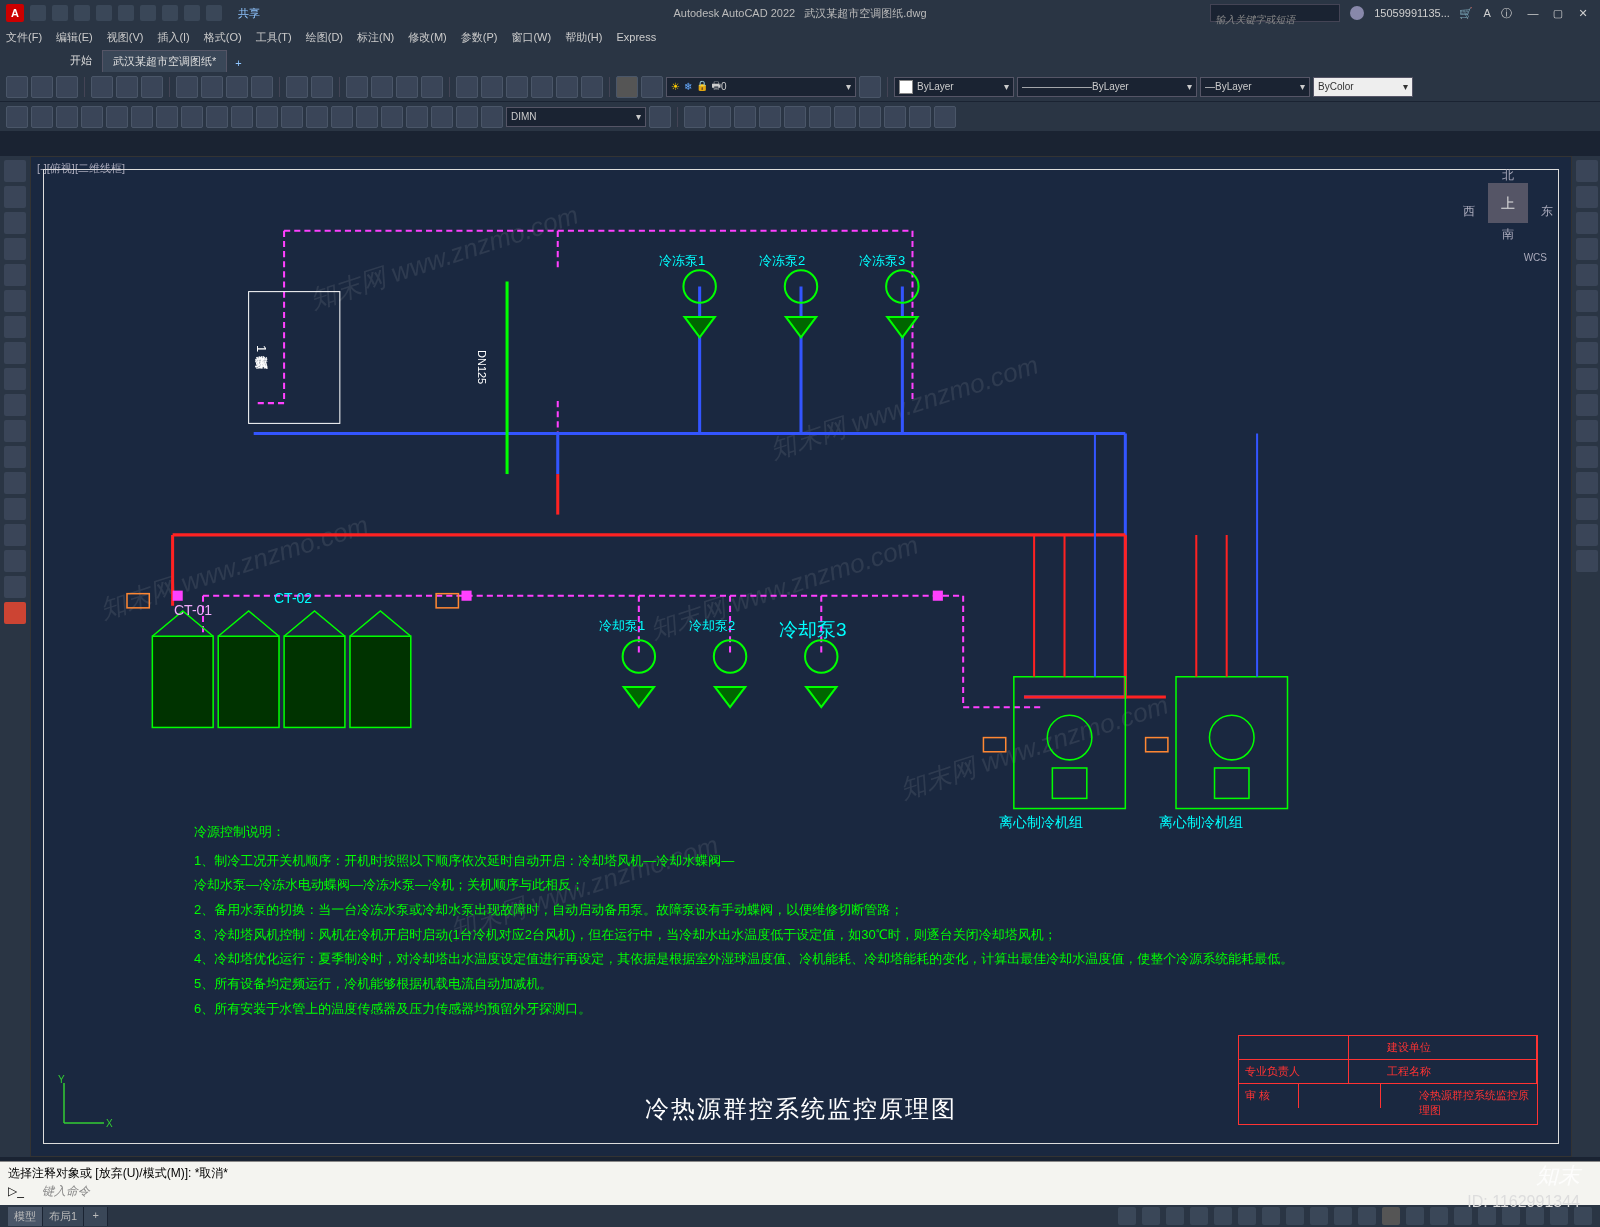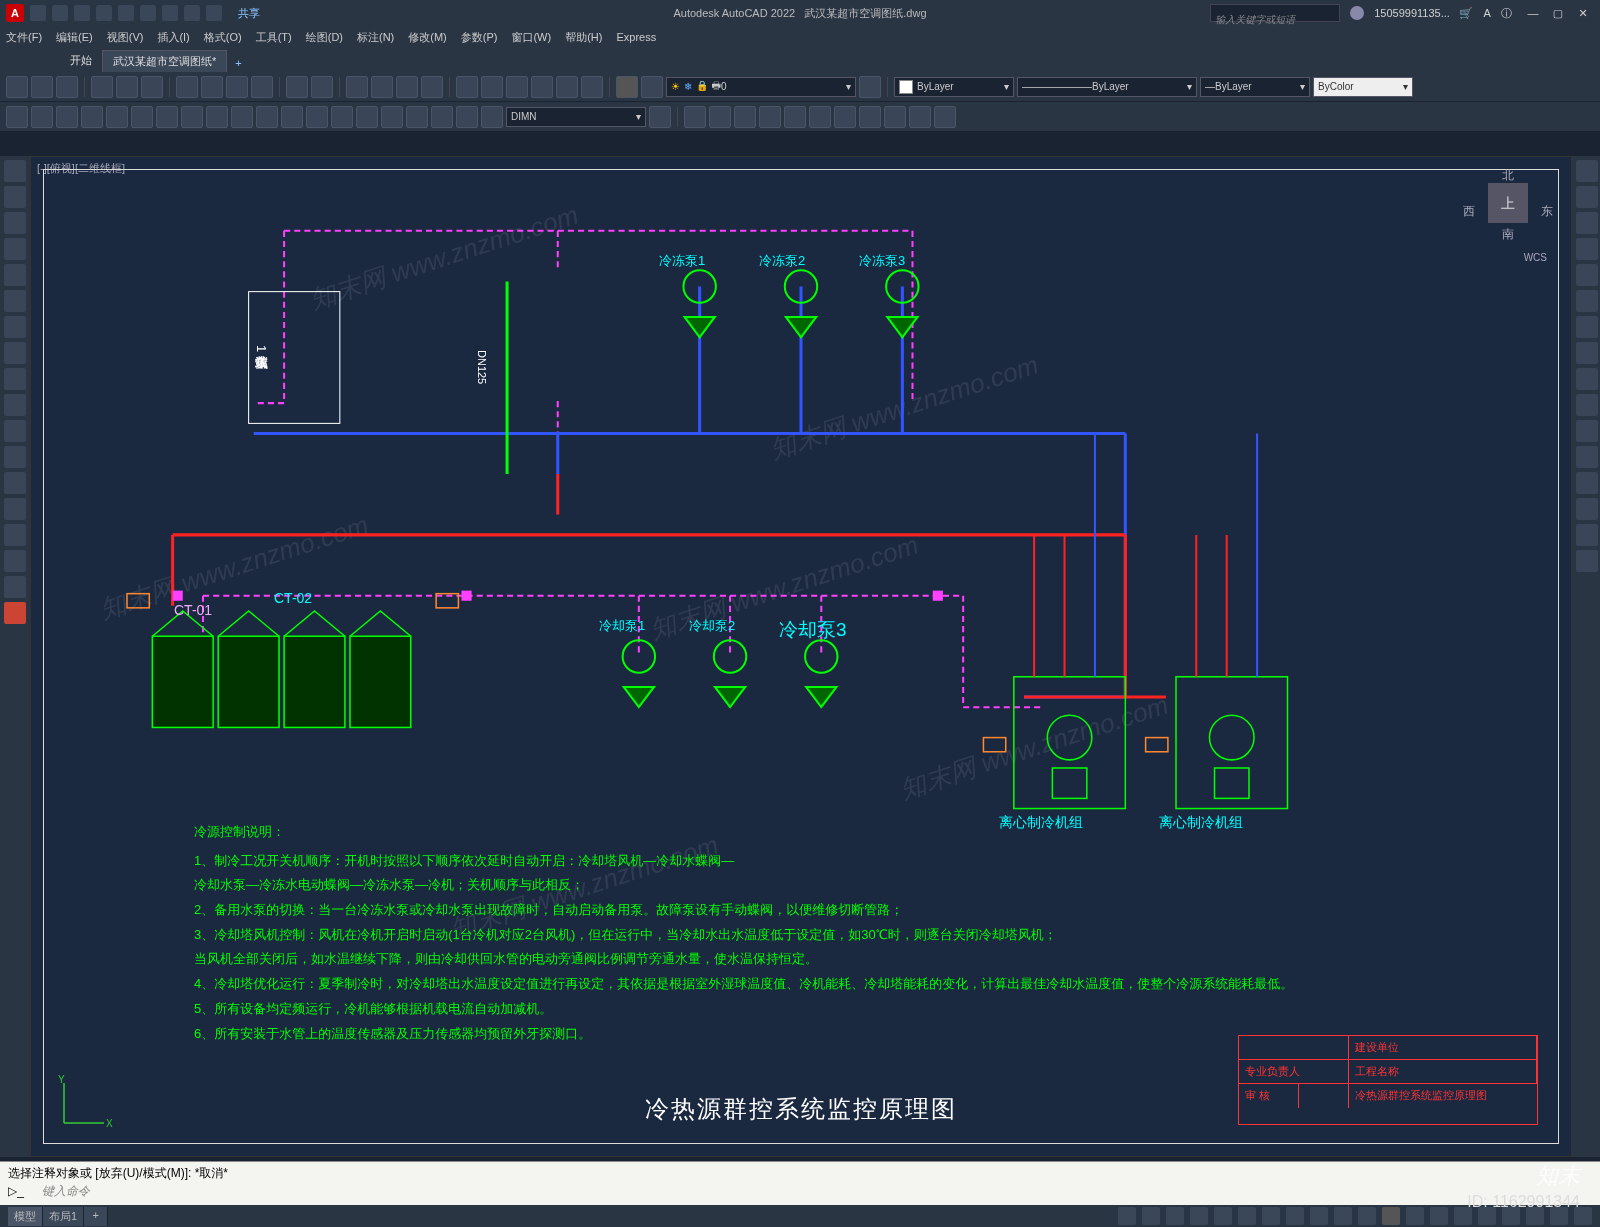--- a/index.html
+++ b/index.html
@@ -50,21 +50,21 @@
   
   .drawing { position: absolute; top: 0; left: 0; width: 100%; height: 100%; }
 
   
   .notes { position: absolute; left: 150px; top: 650px; right: 80px; font-size: 13px; line-height: 1.9; color: #00ff00; }
   .notes .note-title { margin-bottom: 4px; }
 
   .diagram-title { position: absolute; bottom: 18px; left: 50%; transform: translateX(-50%); color: #fff; font-size: 24px; font-weight: 400; letter-spacing: 2px; }
 
   .title-block { position: absolute; right: 20px; bottom: 18px; width: 300px; height: 90px; border: 1px solid #ff3333; font-size: 11px; color: #ff3333; }
-  .title-block .tr { height: 24px; border-bottom: 1px solid #ff3333; display: flex; }
+  .title-block .tr { height: 24px; border-bottom: 1px solid #ff3333; display: flex; gap: 32px; }
   .title-block .tc { border-right: 1px solid #ff3333; padding: 4px 6px; }
 
   
   .cmd-area { position: absolute; bottom: 22px; left: 0; right: 0; height: 44px; background: #f4f4f0; color: #000; font-size: 12px; padding: 2px 8px; line-height: 1.5; border-top: 1px solid #888;}
   .cmd-area .cmd-line { display: flex; align-items: center; }
   .cmd-area .prompt { font-family: monospace; padding-left: 18px; }
 
   
   .status-bar { position: absolute; bottom: 0; left: 0; right: 0; height: 22px; background: #2a3544; display: flex; align-items: center; font-size: 11px; padding: 0 8px; color: #bbb; }
   .status-tabs { display: flex; gap: 0; }
@@ -338,21 +338,20 @@
       <div style="position:absolute;color:#fff;font-size:11px;left:432px;top:180px;writing-mode:vertical-rl;">DN125</div>
       <div style="position:absolute;color:#00ffff;font-size:14px;left:955px;top:644px;">离心制冷机组</div>
       <div style="position:absolute;color:#00ffff;font-size:14px;left:1115px;top:644px;">离心制冷机组</div>
 
       <div class="notes">
         <div class="note-title">冷源控制说明：</div>
         <div>1、制冷工况开关机顺序：开机时按照以下顺序依次延时自动开启：冷却塔风机—冷却水蝶阀—</div>
         <div>   冷却水泵—冷冻水电动蝶阀—冷冻水泵—冷机；关机顺序与此相反；</div>
         <div>2、备用水泵的切换：当一台冷冻水泵或冷却水泵出现故障时，自动启动备用泵。故障泵设有手动蝶阀，以便维修切断管路；</div>
         <div>3、冷却塔风机控制：风机在冷机开启时启动(1台冷机对应2台风机)，但在运行中，当冷却水出水温度低于设定值，如30℃时，则逐台关闭冷却塔风机；</div>
-        <div>   当风机全部关闭后，如水温继续下降，则由冷却供回水管的电动旁通阀比例调节旁通水量，使水温保持恒定。</div>
         <div>4、冷却塔优化运行：夏季制冷时，对冷却塔出水温度设定值进行再设定，其依据是根据室外湿球温度值、冷机能耗、冷却塔能耗的变化，计算出最佳冷却水温度值，使整个冷源系统能耗最低。</div>
         <div>5、所有设备均定频运行，冷机能够根据机载电流自动加减机。</div>
         <div>6、所有安装于水管上的温度传感器及压力传感器均预留外牙探测口。</div>
       </div>
 
       <div class="diagram-title">冷热源群控系统监控原理图</div>
 
       <div class="title-block">
         <div class="tr">
             <div class="tc" style="width:110px;"></div>

